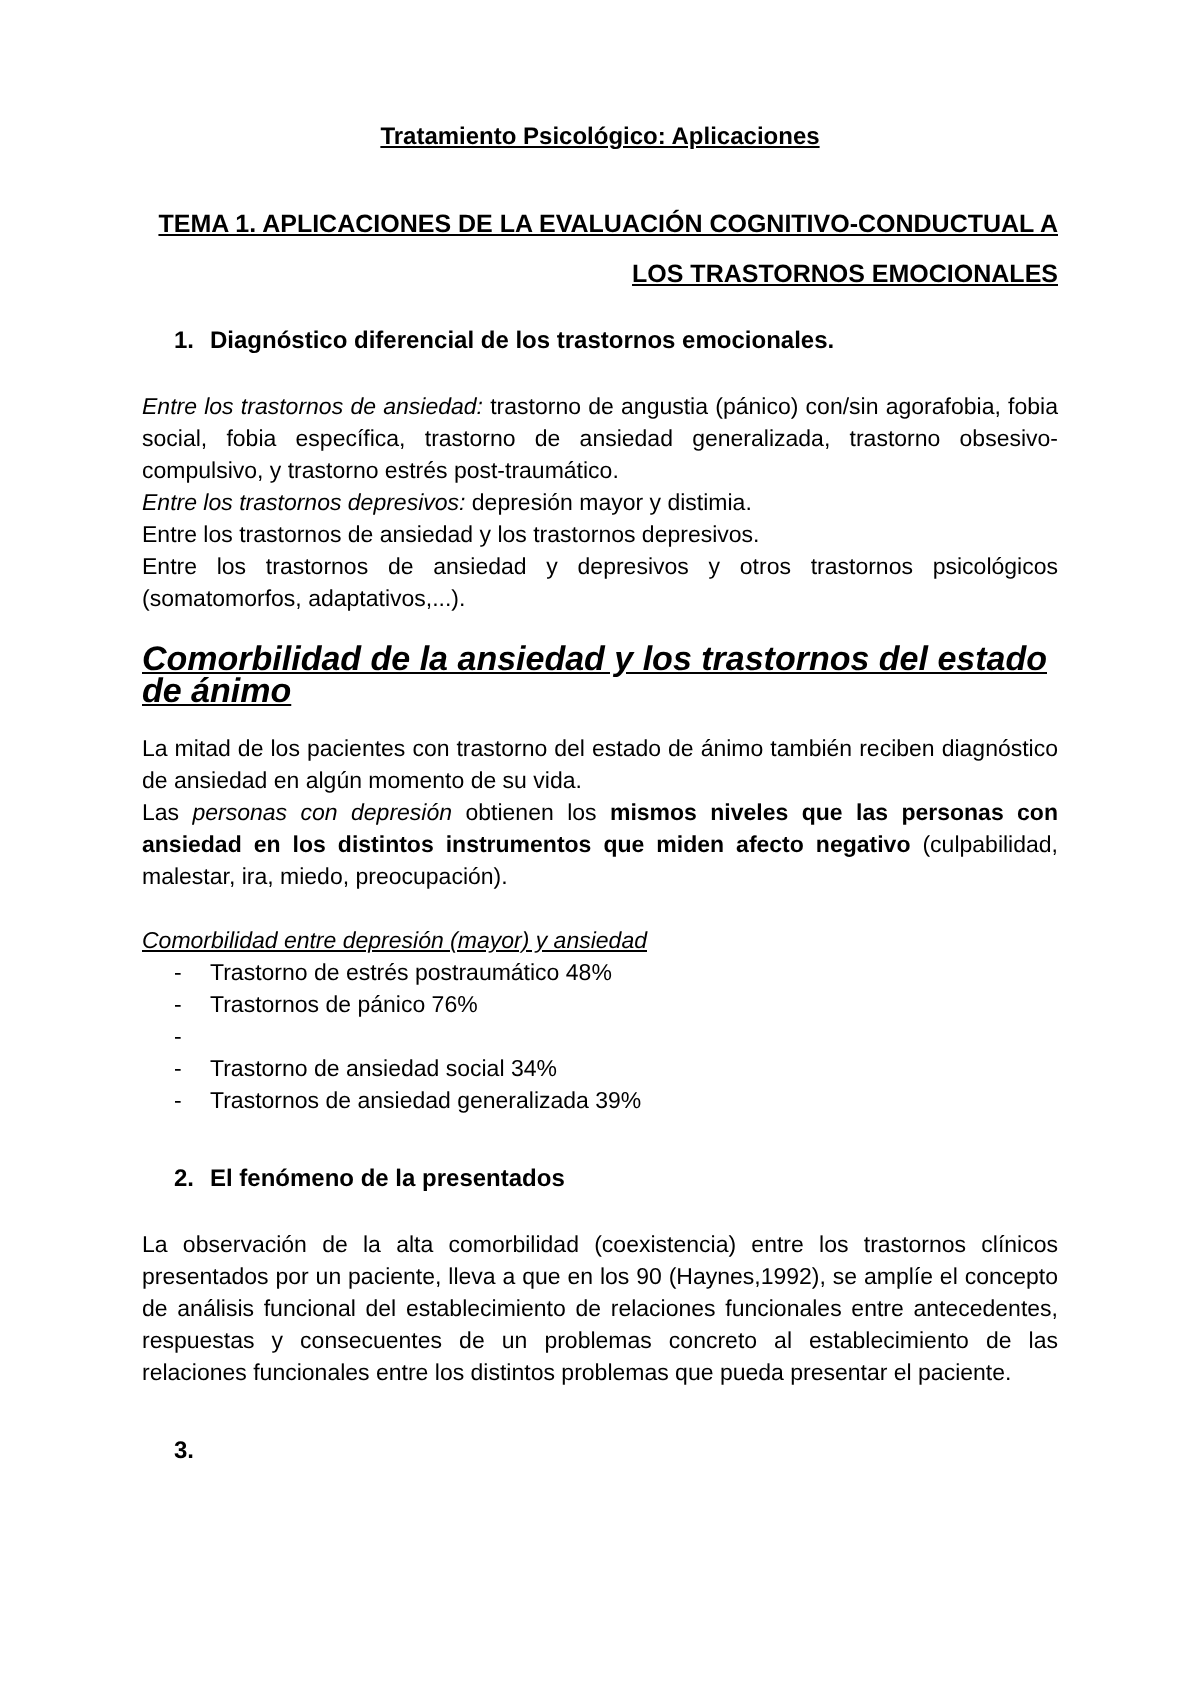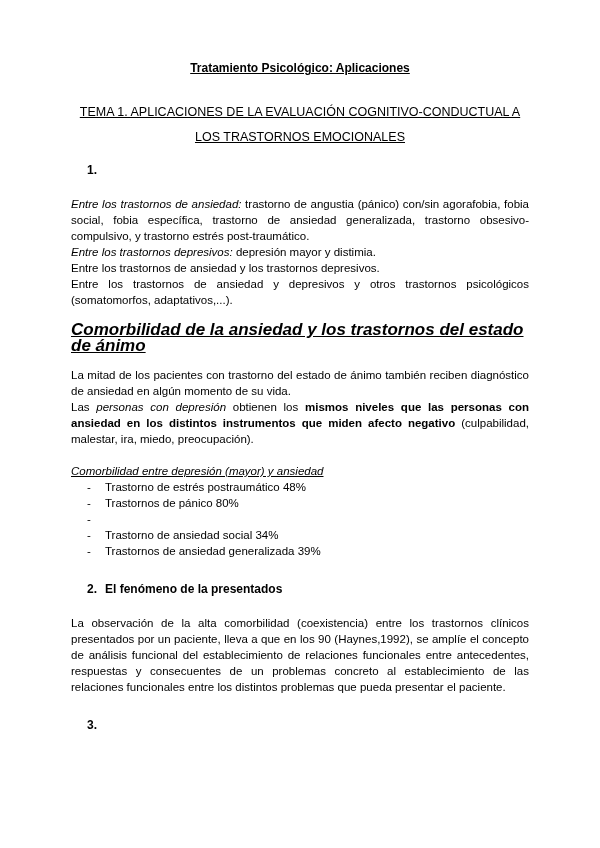--- a/index.html
+++ b/index.html
@@ -20,23 +20,23 @@
   }
   .title {
     font-size: 12px;
     font-weight: bold;
     text-decoration: underline;
     text-align: center;
     margin-bottom: 24px;
   }
   .subtitle {
     font-size: 12.5px;
-    font-weight: normal;
+    font-weight: bold;
     text-decoration: underline;
-    text-align: center;
+    text-align: right;
     line-height: 25px;
     margin-bottom: 10px;
   }
   .num-heading {
     display: flex;
     font-weight: bold;
     font-size: 12px;
     padding-left: 16px;
   }
   .num-heading .num { flex: none; width: 18px; }
@@ -67,20 +67,21 @@
 <body>
 
 <div class="page">
 
   <div class="title">Tratamiento Psicológico: Aplicaciones</div>
 
   <div class="subtitle">TEMA 1. APLICACIONES DE LA EVALUACIÓN COGNITIVO-CONDUCTUAL A LOS TRASTORNOS EMOCIONALES</div>
 
   <div class="num-heading h-sec1">
       <span class="num">1.</span>
+      <span>Diagnóstico diferencial de los trastornos emocionales.</span>
     </div>
 
   <p class="justify"><span class="i">Entre los trastornos de ansiedad:</span><span> trastorno de angustia (pánico) con/sin agorafobia, fobia social, fobia específica, trastorno de ansiedad generalizada, trastorno obsesivo-compulsivo, y trastorno estrés post-traumático.</span></p>
 
   <p><span class="i">Entre los trastornos depresivos:</span><span> depresión mayor y distimia.</span></p>
 
   <p>Entre los trastornos de ansiedad y los trastornos depresivos.</p>
 
   <p class="justify">Entre los trastornos de ansiedad y depresivos y otros trastornos psicológicos (somatomorfos, adaptativos,...).</p>
 
@@ -93,21 +94,21 @@
 
   <div class="list-heading">Comorbilidad entre depresión (mayor) y ansiedad</div>
 
   <div class="dash-list">
     <div class="dash-item">
         <span class="marker">-</span>
         <span>Trastorno de estrés postraumático 48%</span>
       </div>
     <div class="dash-item">
         <span class="marker">-</span>
-        <span>Trastornos de pánico 80%</span>
+        <span>Trastornos de pánico 76%</span>
       </div>
     <div class="dash-item">
         <span class="marker">-</span>
       </div>
     <div class="dash-item">
         <span class="marker">-</span>
         <span>Trastorno de ansiedad social 34%</span>
       </div>
     <div class="dash-item">
         <span class="marker">-</span>

